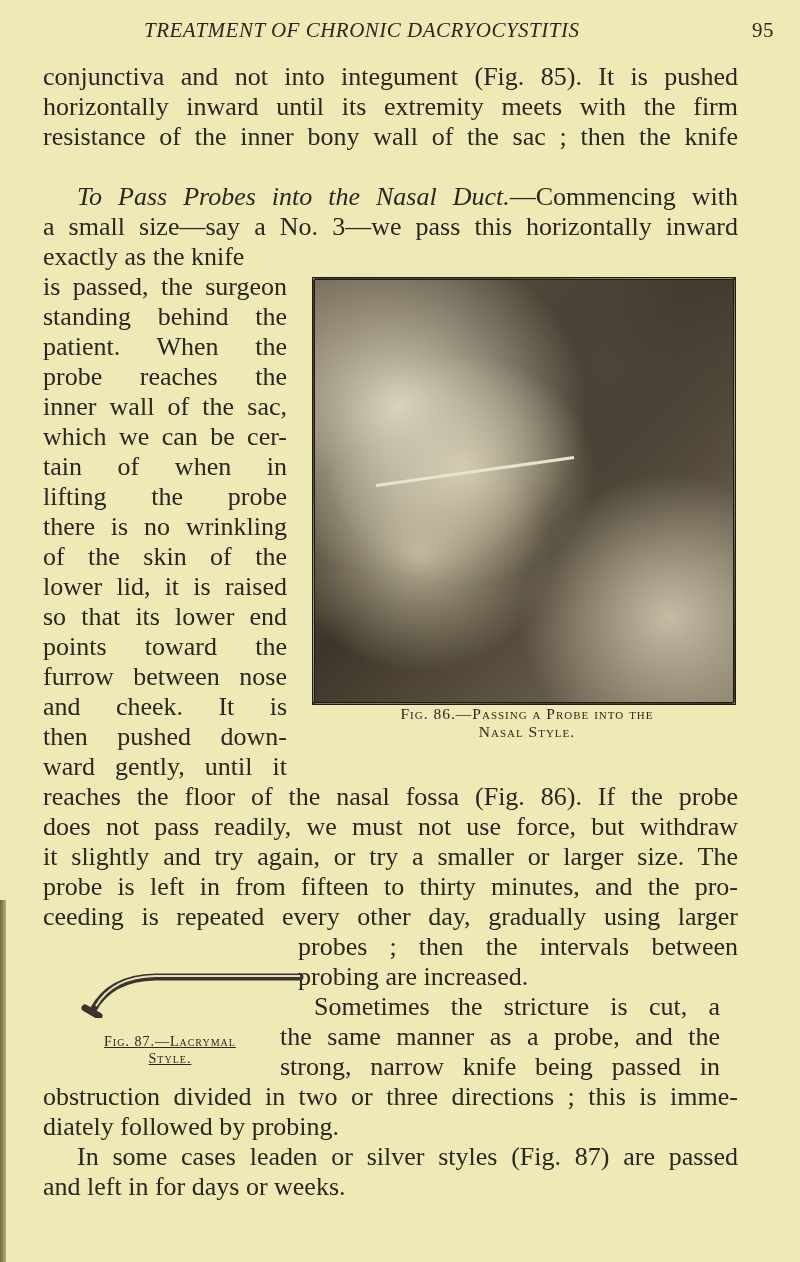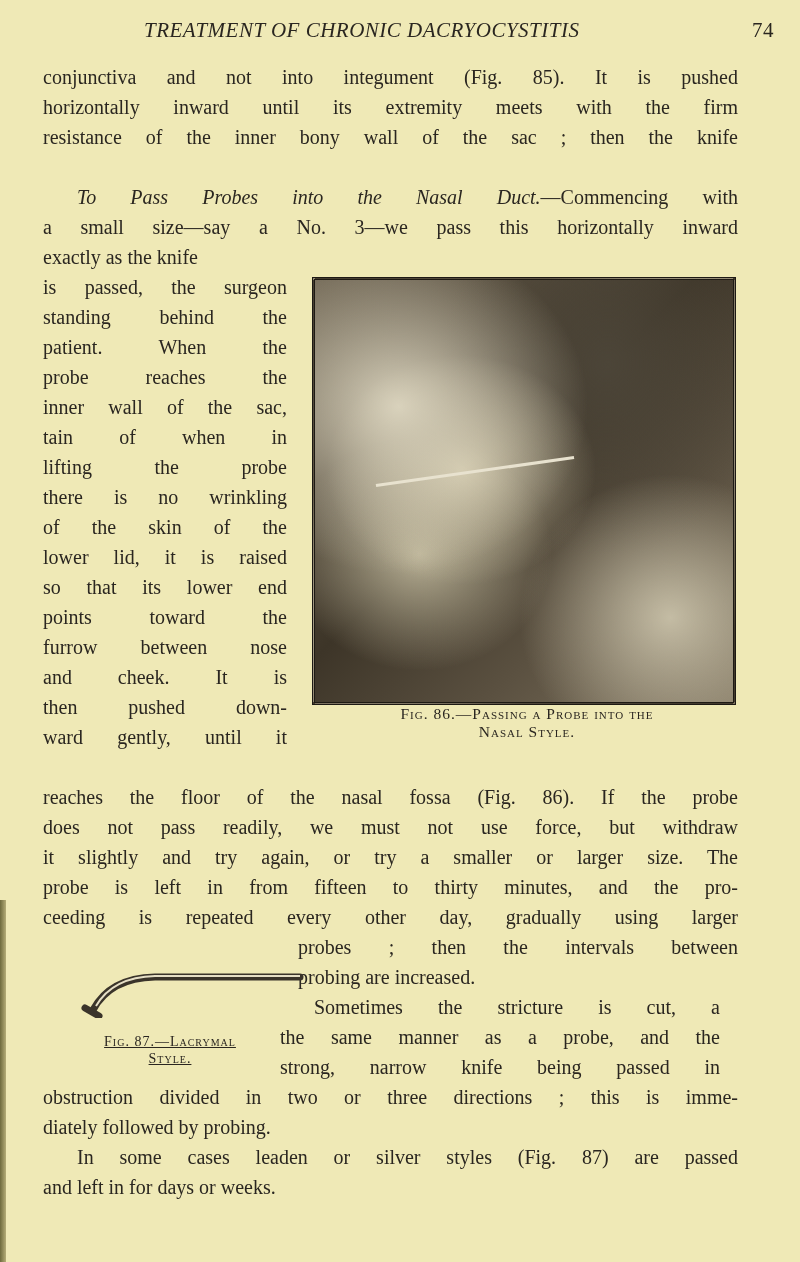--- a/index.html
+++ b/index.html
@@ -15,21 +15,21 @@
     background: linear-gradient(to right, #6e6a3e, #b5ad78);
   }
   .running-head {
     position: absolute; top: 18px; left: 144px; width: 640px;
     font-size: 21px; font-style: italic; letter-spacing: 0.5px;
   }
   .running-head .title { text-transform: uppercase; }
   .running-head .page-num { position: absolute; left: 608px; top: 0; font-style: normal; }
   .text {
     position: absolute; left: 43px; width: 695px;
-    font-size: 20px; line-height: 30px; text-align: justify;
+    font-size: 26px; line-height: 30px; text-align: justify;
   }
   .line { display: block; white-space: nowrap; text-align-last: justify; text-align: justify; }
   .line.last { text-align-last: left; }
   .indent { padding-left: 34px; }
   .narrow { width: 244px; }
   .narrow2 { width: 440px; }
   .figure86 {
     position: absolute; left: 312px; top: 277px; width: 424px; height: 428px;
     border: 3px double #1e1a14; box-sizing: border-box;
     background:
@@ -59,41 +59,42 @@
     text-decoration: underline;
   }
 </style>
 </head>
 <body>
 
 <div class="page-edge"></div>
 
 <div class="running-head">
   <span class="title">Treatment of Chronic Dacryocystitis</span>
-  <span class="page-num">74</span>
+  <span class="page-num">95</span>
 </div>
 
 <div class="text" style="top:62px;">
   <span class="line">conjunctiva and not into integument (Fig. 85). It is pushed</span>
   <span class="line">horizontally inward until its extremity meets with the firm</span>
   <span class="line">resistance of the inner bony wall of the sac ; then the knife</span>
 </div>
 
 <div class="text" style="top:182px;">
   <span class="line indent"><i>To Pass Probes into the Nasal Duct.</i><span>—Commencing with</span></span>
   <span class="line">a small size—say a No. 3—we pass this horizontally inward</span>
 </div>
 
 <div class="text narrow" style="top:242px;">
   <span class="line last">exactly as the knife</span>
   <span class="line">is passed, the surgeon</span>
   <span class="line">standing behind the</span>
   <span class="line">patient. When the</span>
   <span class="line">probe reaches the</span>
   <span class="line">inner wall of the sac,</span>
+  <span class="line">which we can be cer-</span>
   <span class="line">tain of when in</span>
   <span class="line">lifting the probe</span>
   <span class="line">there is no wrinkling</span>
   <span class="line">of the skin of the</span>
   <span class="line">lower lid, it is raised</span>
   <span class="line">so that its lower end</span>
   <span class="line">points toward the</span>
   <span class="line">furrow between nose</span>
   <span class="line">and cheek. It is</span>
   <span class="line">then pushed down-</span>

